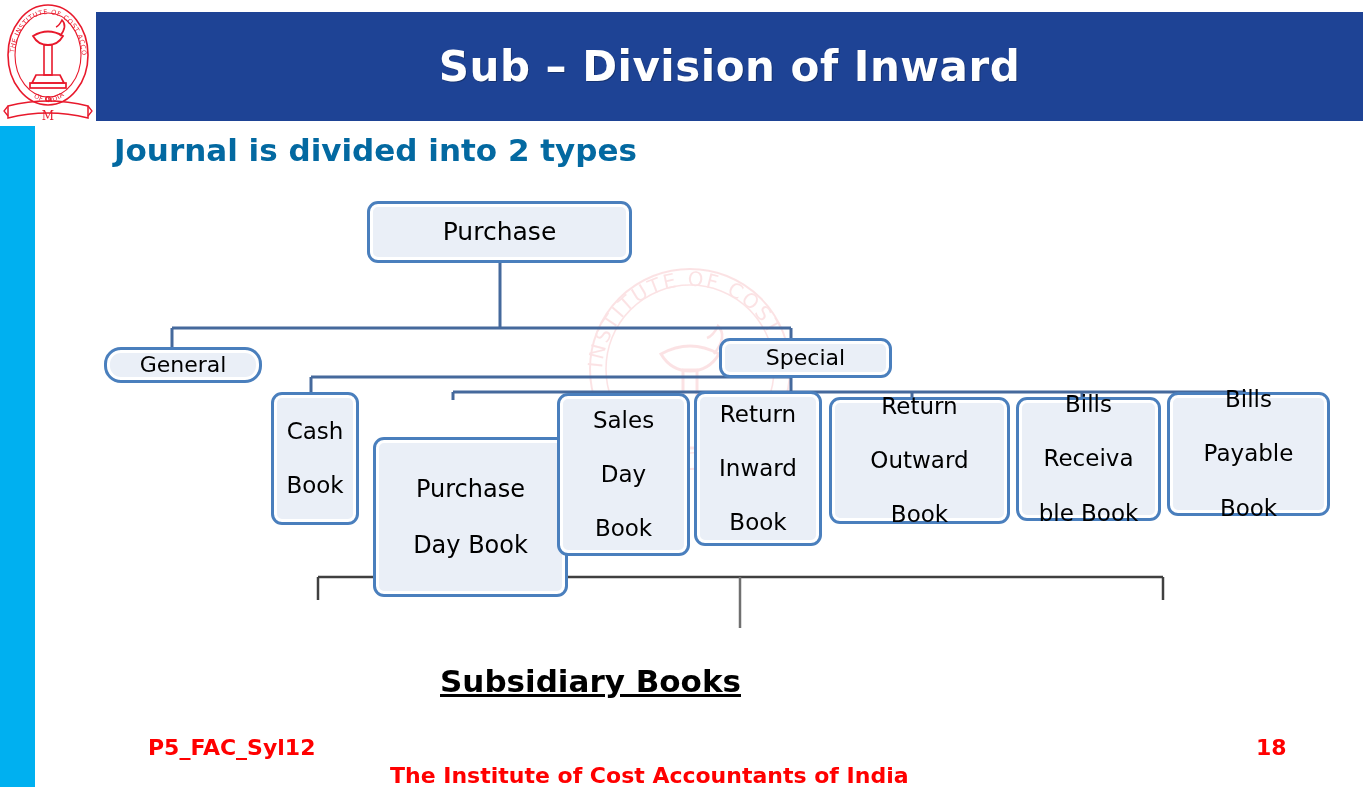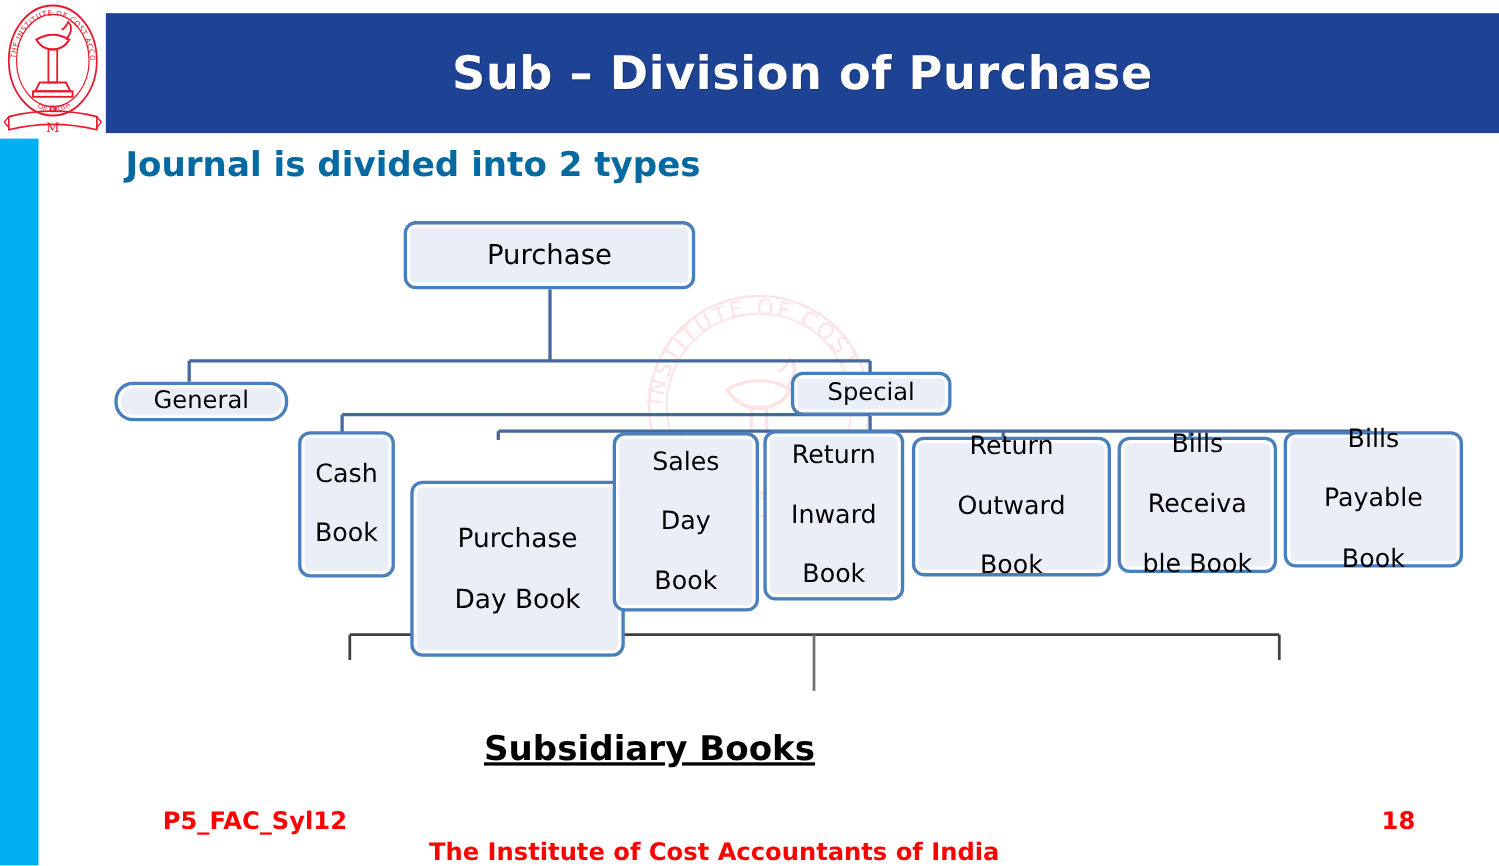--- a/index.html
+++ b/index.html
@@ -109,21 +109,21 @@
     justify-content: center;
     text-align: center;
     color: #000000;
     font-family: "DejaVu Sans", sans-serif;
     line-height: 1.18;
   }
   .node span { display: block; padding: 0 4px; }
 
   .n-journal  { left: 367px; top: 201px; width: 265px; height: 62px;  font-size: 25px; }
   .n-general  { left: 104px; top: 347px; width: 158px; height: 36px;  font-size: 22px; border-radius: 17px; }
-  .n-special  { left: 719px; top: 338px; width: 146px; height: 40px;  font-size: 22px; }
+  .n-special  { left: 719px; top: 338px; width: 173px; height: 40px;  font-size: 22px; }
 
   .n-cash     { left: 271px; top: 392px; width: 88px;  height: 133px; font-size: 23px; }
   .n-purchase { left: 373px; top: 397px; width: 195px; height: 160px; font-size: 24px; margin-top: 40px; }
   .n-sales    { left: 557px; top: 393px; width: 133px; height: 163px; font-size: 23px; }
   .n-retin    { left: 694px; top: 391px; width: 128px; height: 155px; font-size: 23px; }
   .n-retout   { left: 829px; top: 397px; width: 181px; height: 127px; font-size: 23px; }
   .n-billsrec { left: 1016px; top: 397px; width: 145px; height: 124px; font-size: 23px; }
   .n-billspay { left: 1167px; top: 392px; width: 163px; height: 124px; font-size: 23px; }
 
   
@@ -155,21 +155,21 @@
   .footer-left   { position: absolute; left: 148px; top: 0; }
   .footer-center { position: absolute; left: 390px; top: 0; margin-top: 28px; }
   .footer-right  { position: absolute; left: 1256px; top: 0; }
 </style>
 </head>
 <body>
 
 <div id="slide">
 
   <div class="header-band"></div>
-  <div class="slide-title">Sub – Division of Purchase</div>
+  <div class="slide-title">Sub – Division of Inward</div>
 
   <div class="logo-box">
     <svg width="96" height="125" viewBox="0 0 96 125">
       <ellipse cx="48" cy="55" rx="40" ry="50" fill="none" stroke="#e8192c" stroke-width="1.6"></ellipse>
       <ellipse cx="48" cy="55" rx="33" ry="42" fill="none" stroke="#e8192c" stroke-width="1.1"></ellipse>
 
       <path d="M33 36 q15 -9 30 0 q-5 9 -15 9 q-10 0 -15 -9 z" fill="none" stroke="#e8192c" stroke-width="1.8"></path>
       <path d="M60 36 q8 -10 2 -16 q-3 6 -6 7" fill="none" stroke="#e8192c" stroke-width="1.6"></path>
 
       <rect x="44" y="45" width="8" height="30" fill="none" stroke="#e8192c" stroke-width="1.6"></rect>

